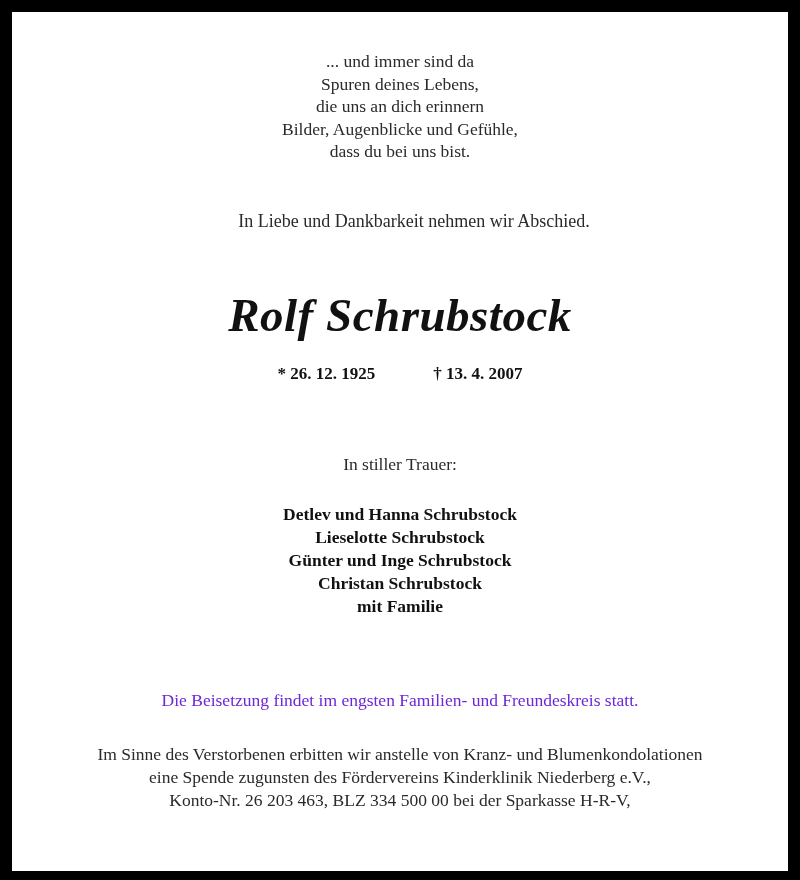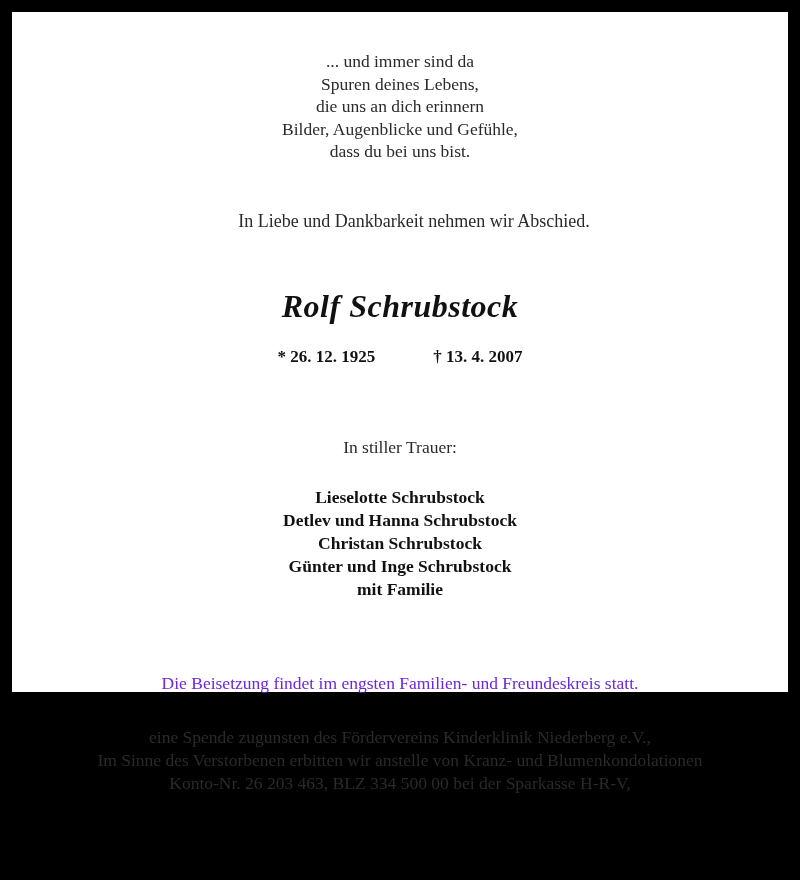--- a/index.html
+++ b/index.html
@@ -11,21 +11,21 @@
     width: 800px;
     height: 880px;
     overflow: hidden;
     font-family: "Liberation Serif", serif;
   }
   .obituary-frame {
     position: absolute;
     left: 12px;
     top: 12px;
     width: 776px;
-    height: 680px;
+    height: 859px;
     background: #ffffff;
     box-sizing: border-box;
   }
   .inner {
     position: relative;
     width: 100%;
     height: 100%;
     color: #1a1a1a;
     text-align: center;
   }
@@ -39,21 +39,21 @@
     white-space: nowrap;
   }
   .farewell {
     margin-top: 48px;
     font-size: 18px;
     color: #2a2a2a;
     margin-left: 28px;
   }
   .name {
     margin-top: 56px;
-    font-size: 32px;
+    font-size: 47px;
     font-weight: bold;
     font-style: italic;
     letter-spacing: 0.5px;
     color: #111111;
   }
   .dates {
     margin-top: 22px;
     font-size: 17px;
     font-weight: bold;
     color: #111111;
@@ -113,29 +113,29 @@
     <div class="name">Rolf Schrubstock</div>
 
     <div class="dates">
       <span>* 26. 12. 1925</span>
       <span>† 13. 4. 2007</span>
     </div>
 
     <div class="mourning-label">In stiller Trauer:</div>
 
     <div class="family">
+      <div>Detlev und Hanna Schrubstock</div>
       <div>Lieselotte Schrubstock</div>
-      <div>Detlev und Hanna Schrubstock</div>
+      <div>Günter und Inge Schrubstock</div>
       <div>Christan Schrubstock</div>
-      <div>Günter und Inge Schrubstock</div>
       <div>mit Familie</div>
     </div>
 
     <div class="burial">Die Beisetzung findet im engsten Familien- und Freundeskreis statt.</div>
 
     <div class="donation">
+      <div>Im Sinne des Verstorbenen erbitten wir anstelle von Kranz- und Blumenkondolationen</div>
       <div>eine Spende zugunsten des Fördervereins Kinderklinik Niederberg e.V.,</div>
-      <div>Im Sinne des Verstorbenen erbitten wir anstelle von Kranz- und Blumenkondolationen</div>
       <div>Konto-Nr. 26 203 463, BLZ 334 500 00 bei der Sparkasse H-R-V,</div>
     </div>
 
   </div>
 </div>
 
 </body></html>

